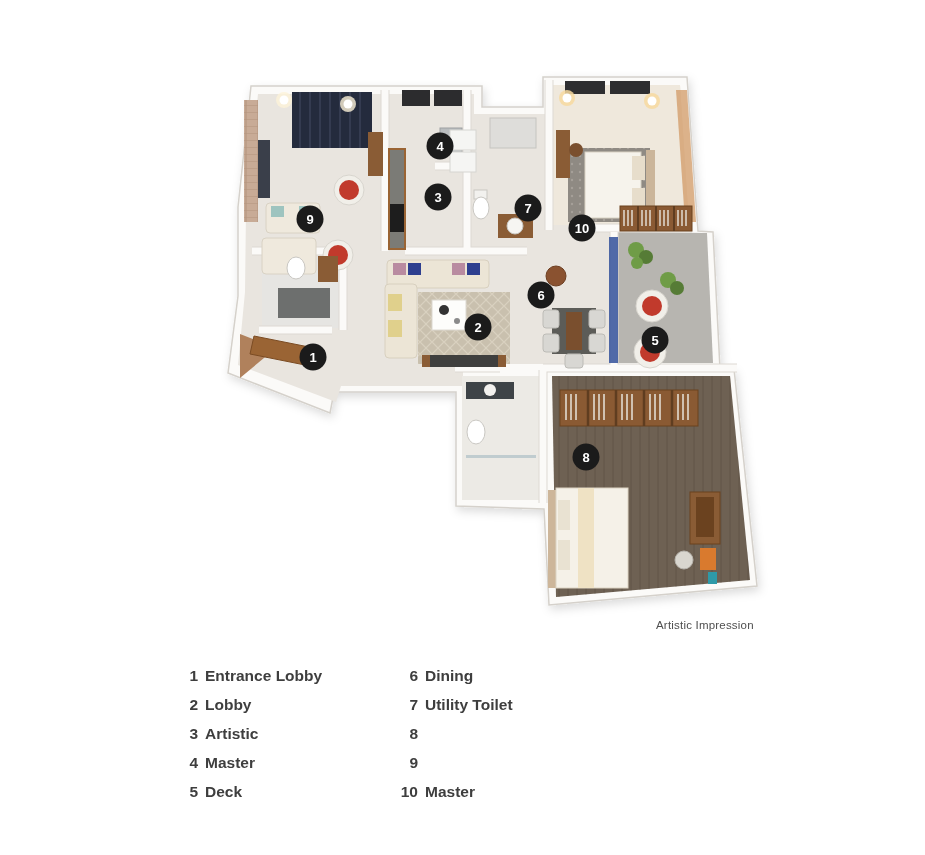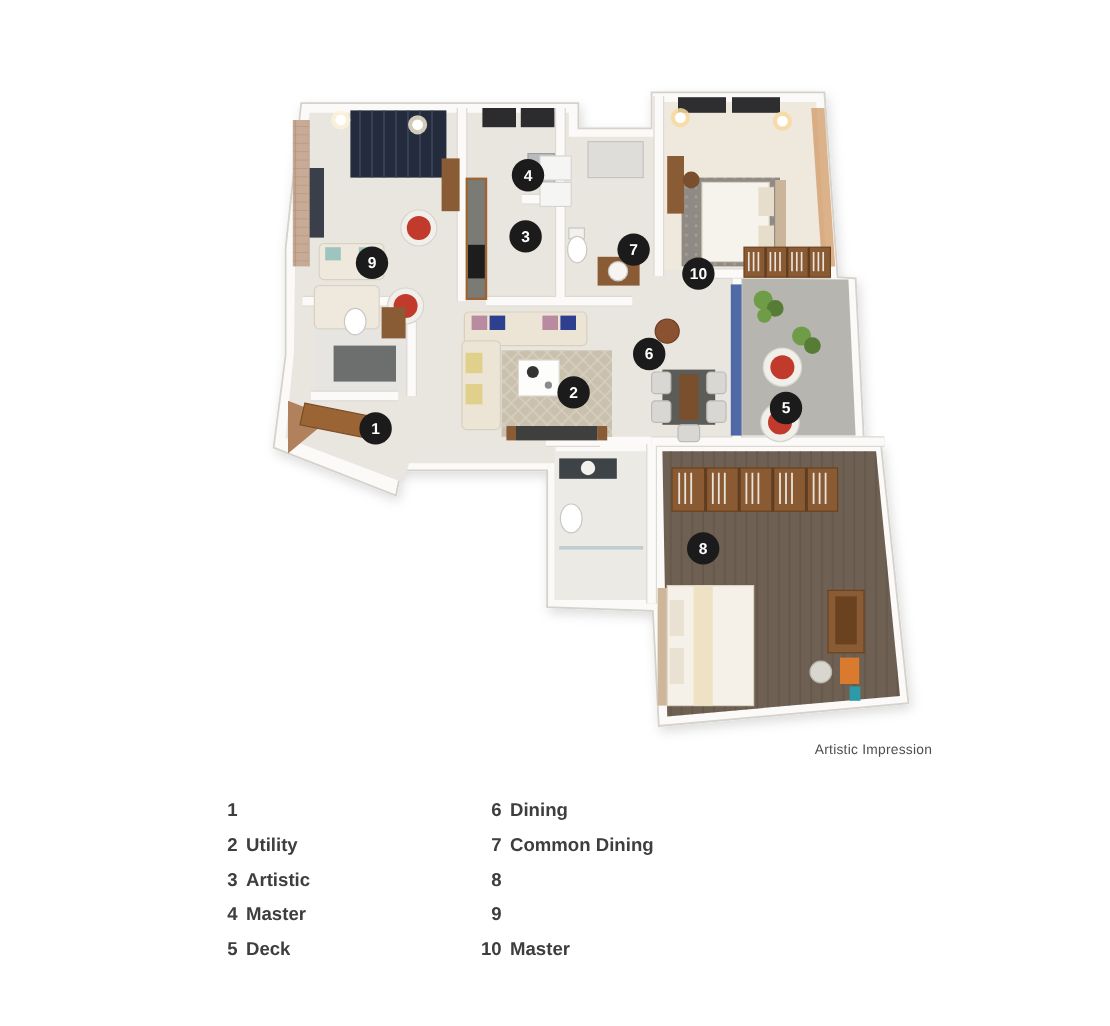--- a/index.html
+++ b/index.html
@@ -15,21 +15,21 @@
     font-family:"Liberation Sans",sans-serif;
   }
   .legend{position:absolute;top:661px;color:#3e3e3e;font-weight:bold;font-size:15.5px;}
   .legend-col1{left:160px;}
   .legend-col2{left:380px;}
   .legend-row{display:flex;height:29px;line-height:29px;}
   .legend-num{width:38px;text-align:right;margin-right:7px;flex:0 0 auto;}
   .legend-lbl{white-space:nowrap;}
   .caption{
     position:absolute;left:656px;top:619px;width:110px;
-    font-size:11.5px;color:#4f4f4f;letter-spacing:.2px;margin-left:23px;
+    font-size:11.5px;color:#4f4f4f;letter-spacing:.2px;
   }
 </style>
 </head>
 <body>
 
 <svg id="plan-svg" width="925" height="645" viewBox="0 0 925 645">
   <defs>
     <filter id="soft" x="-10%" y="-10%" width="120%" height="130%">
       <feDropShadow dx="2" dy="4" stdDeviation="5" flood-color="#000000" flood-opacity="0.14"></feDropShadow>
     </filter>
@@ -265,24 +265,25 @@
       <text class="marker-num" x="582" y="228">10</text>
     </g>
   </g>
 </svg>
 
 <div class="caption">Artistic Impression</div>
 
 <div class="legend legend-col1">
   <div class="legend-row">
     <span class="legend-num">1</span>
+    <span class="legend-lbl">Entrance Lobby</span>
   </div>
   <div class="legend-row">
     <span class="legend-num">2</span>
-    <span class="legend-lbl">Utility</span>
+    <span class="legend-lbl">Lobby</span>
   </div>
   <div class="legend-row">
     <span class="legend-num">3</span>
     <span class="legend-lbl">Artistic</span>
   </div>
   <div class="legend-row">
     <span class="legend-num">4</span>
     <span class="legend-lbl">Master</span>
   </div>
   <div class="legend-row">
@@ -291,21 +292,21 @@
   </div>
 </div>
 
 <div class="legend legend-col2">
   <div class="legend-row">
     <span class="legend-num">6</span>
     <span class="legend-lbl">Dining</span>
   </div>
   <div class="legend-row">
     <span class="legend-num">7</span>
-    <span class="legend-lbl">Common Dining</span>
+    <span class="legend-lbl">Utility Toilet</span>
   </div>
   <div class="legend-row">
     <span class="legend-num">8</span>
   </div>
   <div class="legend-row">
     <span class="legend-num">9</span>
   </div>
   <div class="legend-row">
     <span class="legend-num">10</span>
     <span class="legend-lbl">Master</span>

